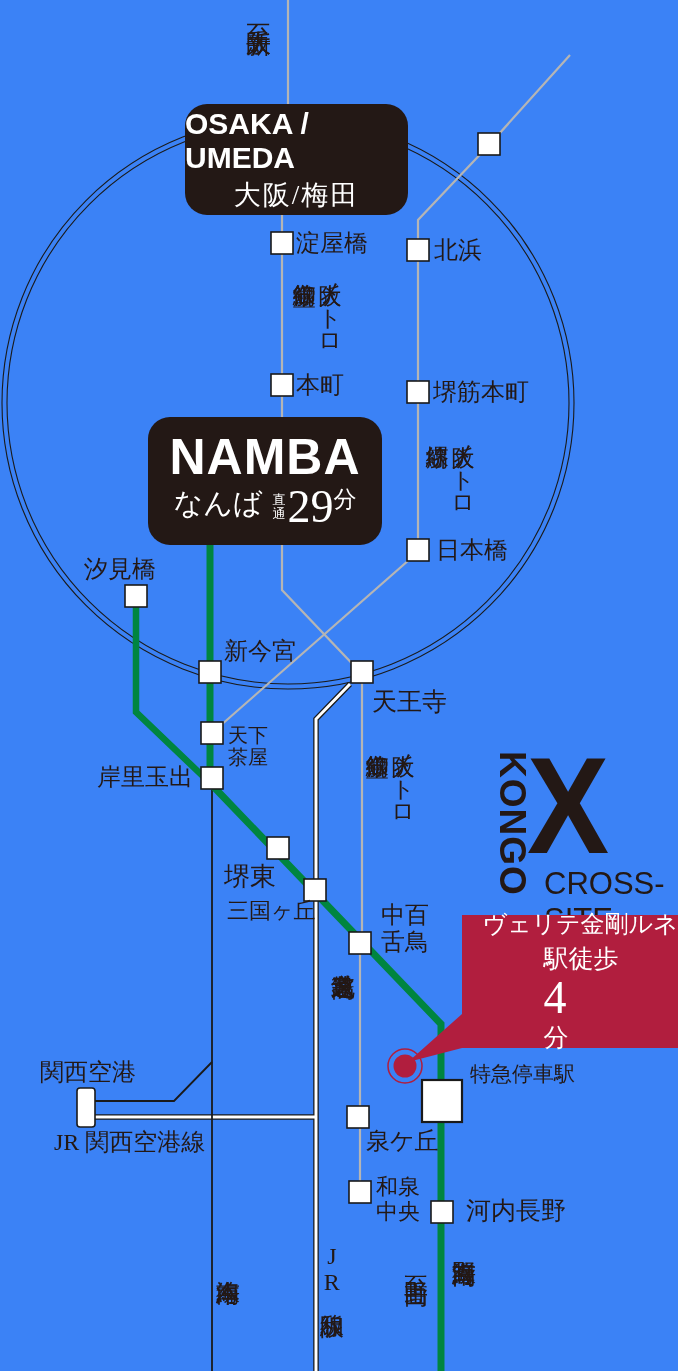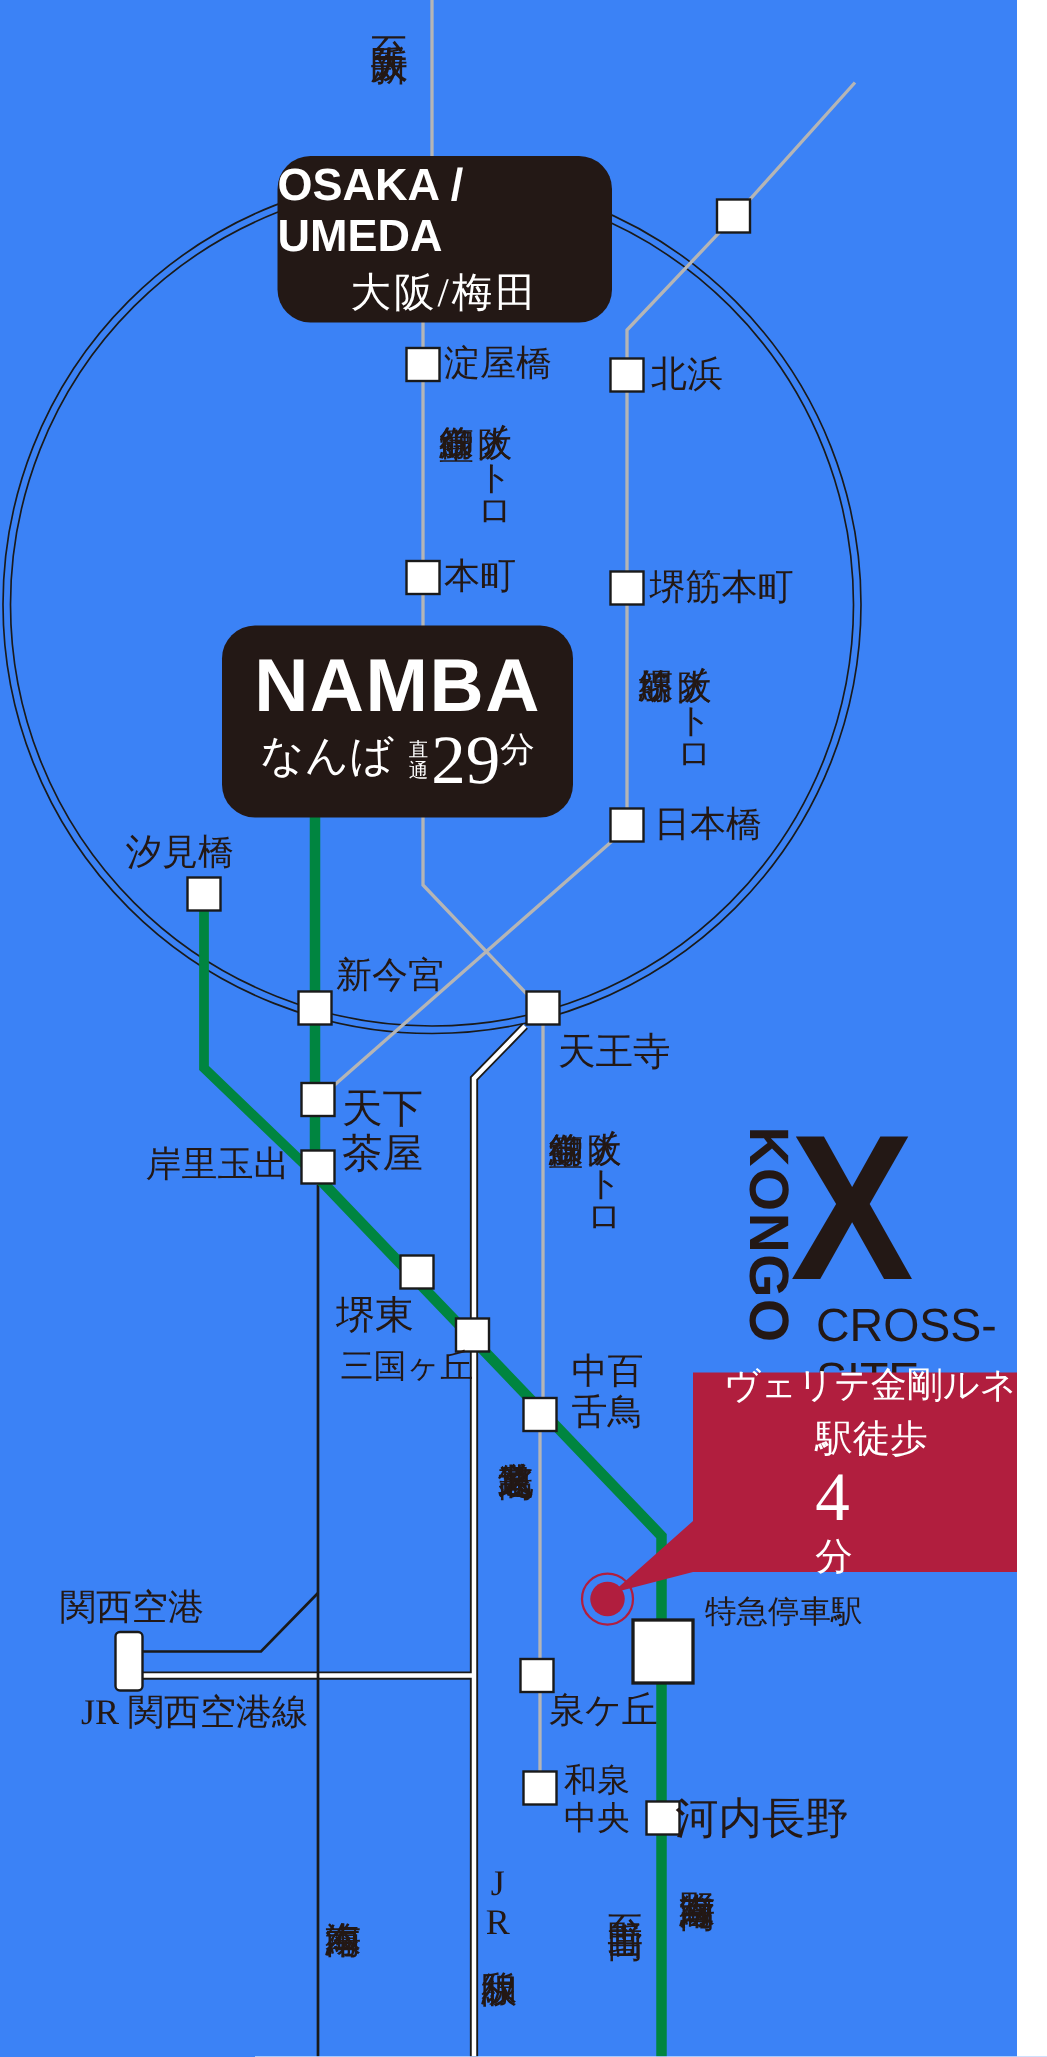--- a/index.html
+++ b/index.html
@@ -143,32 +143,32 @@
   <div class="lbl" style="left:296px;top:372px;font-size:24px;">本町</div>
   <div class="lbl" style="left:433px;top:379px;font-size:24px;">堺筋本町</div>
   <div class="lbl v" style="left:424px;top:428px;font-size:23px;">大阪メトロ
 堺筋線</div>
   <div class="lbl" style="left:436px;top:537px;font-size:24px;">日本橋</div>
   <div class="lbl" style="left:84px;top:556px;font-size:24px;">汐見橋</div>
   <div class="lbl" style="left:224px;top:638px;font-size:24px;text-align:center;">新今宮</div>
   <div class="lbl" style="left:372px;top:688px;font-size:25px;">天王寺</div>
   <div class="lbl v" style="left:364px;top:737px;font-size:23px;">大阪メトロ
 御堂筋線</div>
-  <div class="lbl" style="left:228px;top:724px;font-size:27px;">天下
+  <div class="lbl" style="left:228px;top:724px;font-size:20px;">天下
 茶屋</div>
   <div class="lbl" style="left:97px;top:764px;font-size:24px;">岸里玉出</div>
   <div class="lbl" style="left:224px;top:862px;font-size:26px;">堺東</div>
   <div class="lbl" style="left:227px;top:899px;font-size:22px;">三国ヶ丘</div>
   <div class="lbl" style="left:381px;top:902px;font-size:24px;">中百
 舌鳥</div>
   <div class="lbl v" style="left:329px;top:956px;font-size:24px;">泉北高速鉄道</div>
   <div class="lbl" style="left:40px;top:1059px;font-size:24px;">関西空港</div>
   <div class="lbl" style="left:54px;top:1129px;font-size:24px;">JR 関西空港線</div>
   <div class="lbl" style="left:366px;top:1128px;font-size:24px;">泉ケ丘</div>
   <div class="lbl" style="left:376px;top:1175px;font-size:22px;">和泉
 中央</div>
-  <div class="lbl" style="left:450px;top:1197px;font-size:29px;">河内長野</div>
+  <div class="lbl" style="left:466px;top:1197px;font-size:25px;">河内長野</div>
   <div class="lbl v" style="left:214px;top:1262px;font-size:24px;">南海本線</div>
   <div class="lbl v up" style="left:318px;top:1243px;font-size:24px;">JR阪和線</div>
   <div class="lbl v" style="left:402px;top:1257px;font-size:24px;">至 高野山</div>
   <div class="lbl v" style="left:450px;top:1243px;font-size:24px;">南海高野線</div>
 
 </div>
 
 </body></html>

